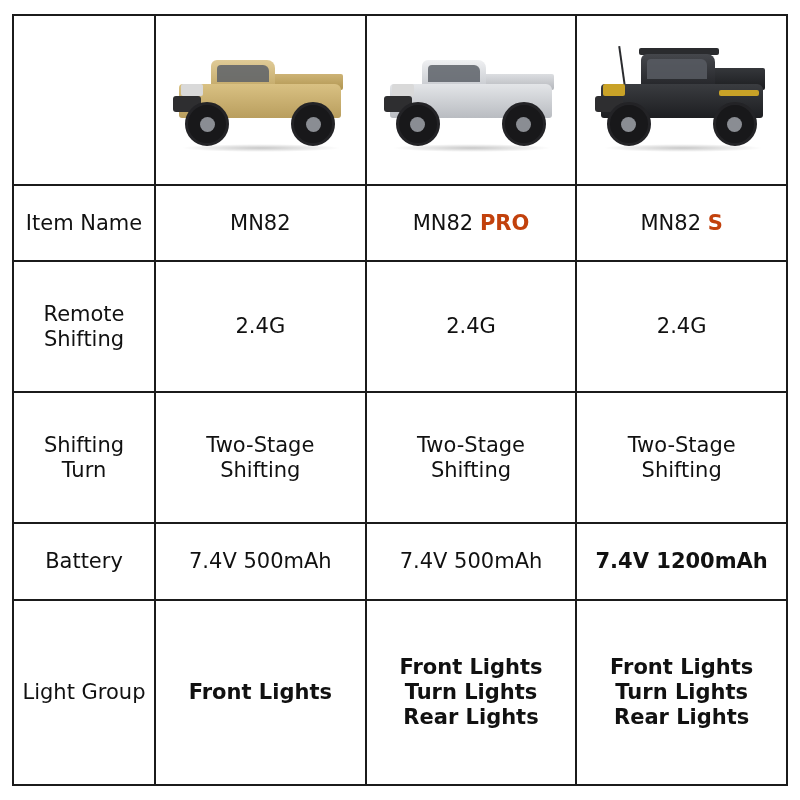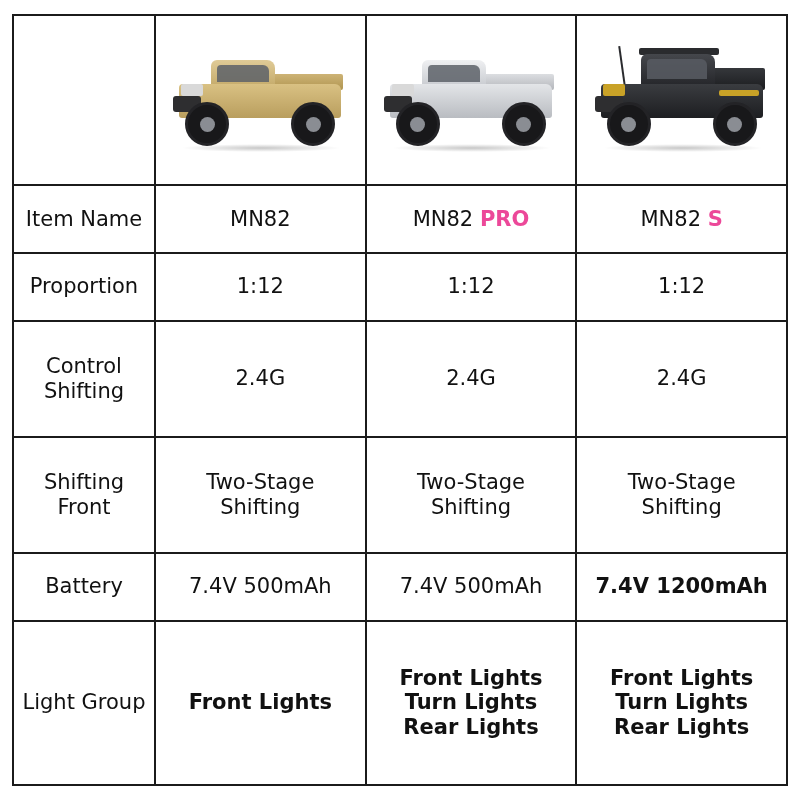--- a/index.html
+++ b/index.html
@@ -41,21 +41,21 @@
     width: 142px;
     font-size: 22px;
   }
   td.imgcell {
     padding: 0;
     height: 170px;
     position: relative;
     overflow: hidden;
   }
   .row-img td { border-top: 2px solid #1b1b1b; }
-  .redbold { color: #ec4899; font-weight: bold; }
+  .redbold { color: #c2410c; font-weight: bold; }
 
   .stack-line { display: block; }
   .lights-cell { font-weight: bold; font-size: 21px; line-height: 1.35; }
   .lights-cell-red { font-weight: bold; font-size: 21px; line-height: 1.35; color: #e8140f; }
 
   
   .truck {
     position: absolute;
     left: 50%;
     top: 50%;
@@ -245,41 +245,35 @@
         <span>MN82</span><span class="redbold"></span>
       </td>
       <td>
         <span>MN82 </span><span class="redbold">PRO</span>
       </td>
       <td>
         <span>MN82 </span><span class="redbold">S</span>
       </td>
     </tr>
 
-    <tr>
-      <td class="label">Proportion</td>
-      <td>1:12</td>
-      <td>1:12</td>
-      <td>1:12</td>
-    </tr>
 
     <tr>
       <td class="label">
-        <span class="stack-line">Control</span>
+        <span class="stack-line">Remote</span>
         <span class="stack-line">Shifting</span>
       </td>
       <td>2.4G</td>
       <td>2.4G</td>
       <td>2.4G</td>
     </tr>
 
     <tr>
       <td class="label">
         <span class="stack-line">Shifting</span>
-        <span class="stack-line">Front</span>
+        <span class="stack-line">Turn</span>
       </td>
       <td>
         <span class="stack-line">Two-Stage</span>
         <span class="stack-line">Shifting</span>
       </td>
       <td>
         <span class="stack-line">Two-Stage</span>
         <span class="stack-line">Shifting</span>
       </td>
       <td>

